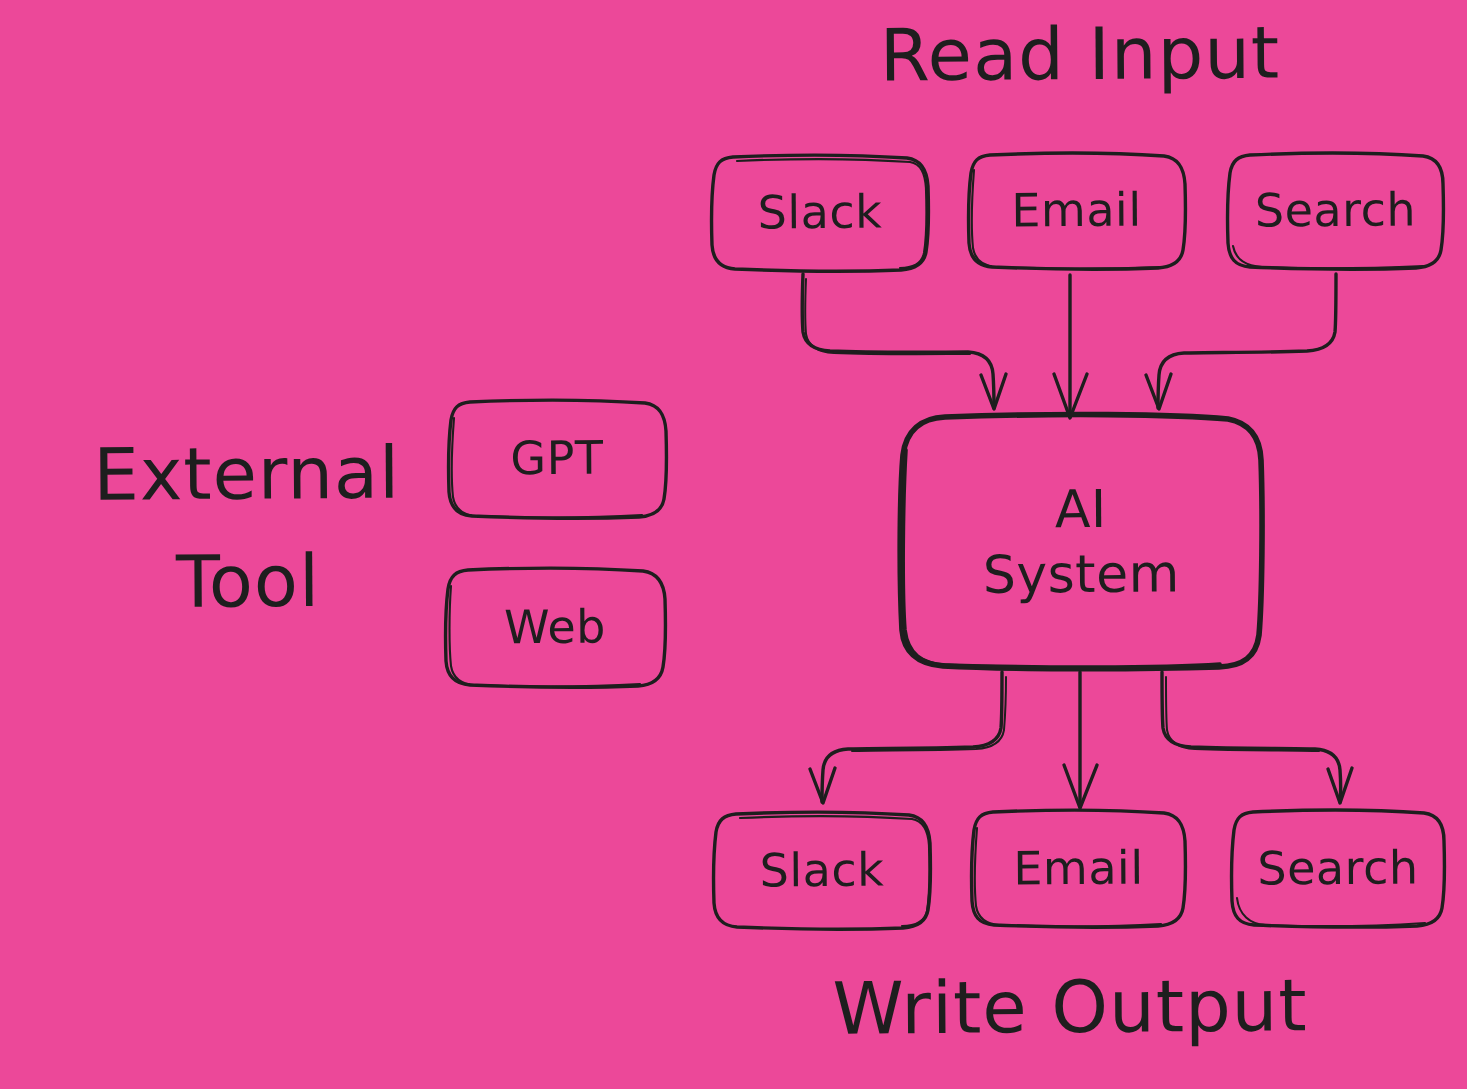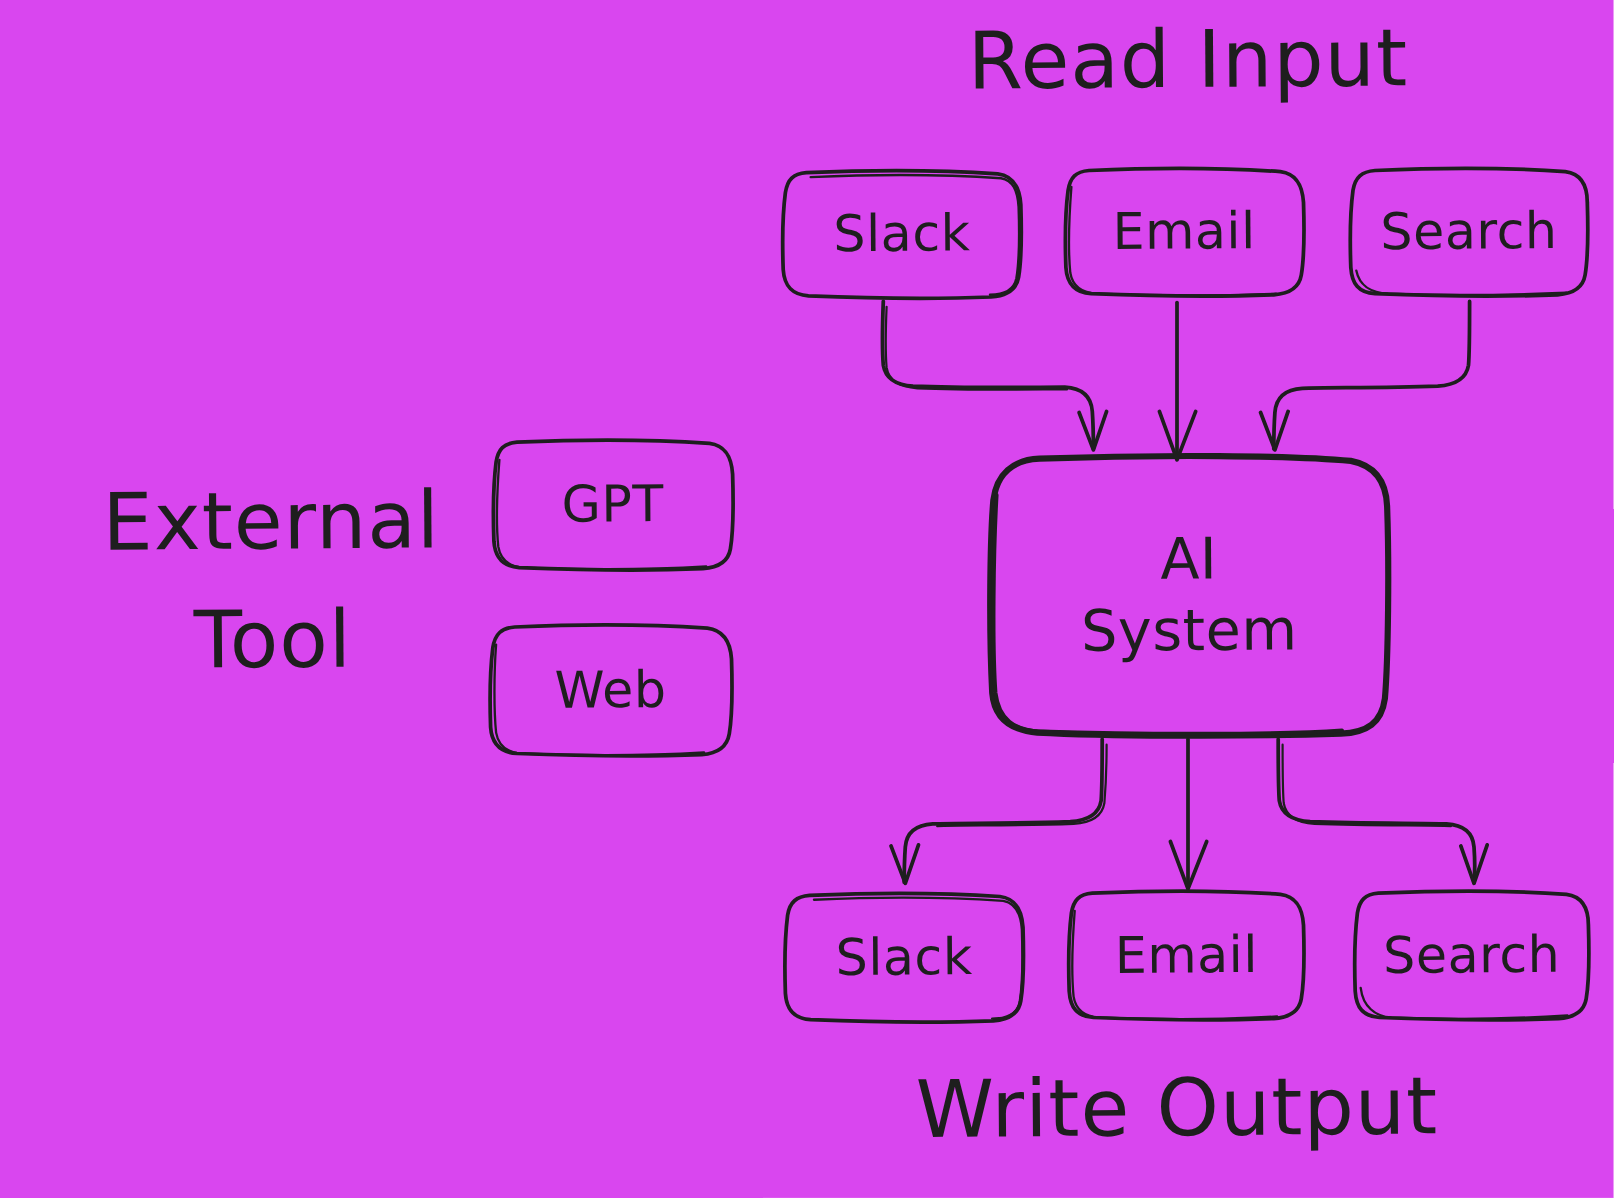--- a/index.html
+++ b/index.html
@@ -4,21 +4,21 @@
 <style>
   html, body {
     margin: 0;
     padding: 0;
     background: #ffffff;
   }
   #canvas {
     position: relative;
     width: 1467px;
     height: 1089px;
-    background: #d946ef;
+    background: #ec4899;
     overflow: hidden;
     font-family: "DejaVu Sans", sans-serif;
   }
   #sketch {
     position: absolute;
     left: 0;
     top: 0;
     width: 1467px;
     height: 1089px;
   }

